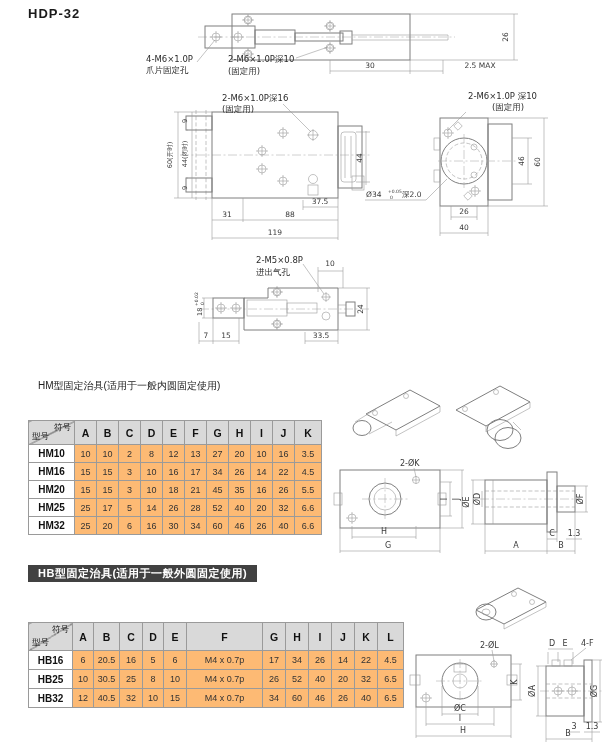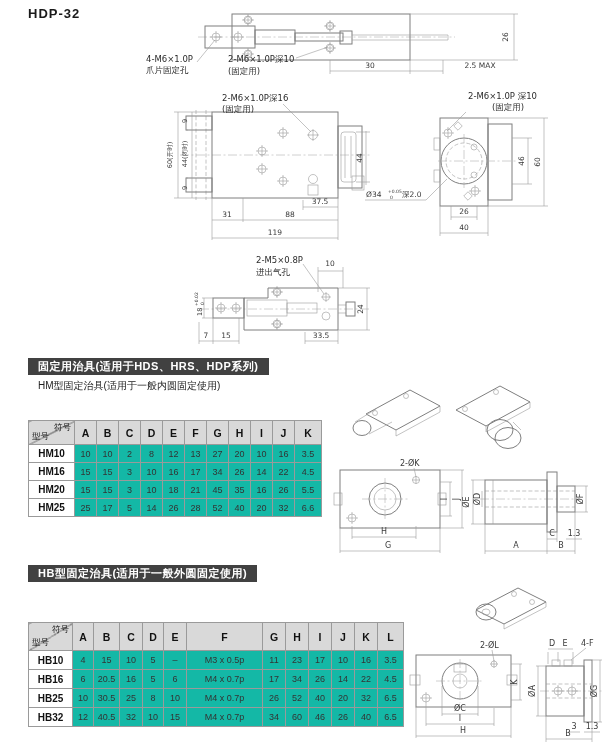--- a/index.html
+++ b/index.html
@@ -16,21 +16,21 @@
   #hm-drawing{left:330px;top:378px;}
   #hb-drawing{left:408px;top:580px;}
   .s{stroke:#7f7f7f;stroke-width:1;fill:none;}
   .t{stroke:#9b9b9b;stroke-width:.6;fill:none;}
   .cl{stroke:#ababab;stroke-width:.55;fill:none;stroke-dasharray:9 2.5 2 2.5;}
   .dash{stroke:#9b9b9b;stroke-width:.6;fill:none;stroke-dasharray:4 2.2;}
   text{fill:#3a3a3a;}
   .dt{font-size:7.5px;} .dts{font-size:6.5px;} .cn{font-size:8.5px;fill:#2b2b2b;}
   .lt{font-size:8px;} .tiny{font-size:4.5px;}
   .mid{text-anchor:middle;}
-  table{border-collapse:collapse;position:absolute;table-layout:fixed;background:#14b8a6;}
+  table{border-collapse:collapse;position:absolute;table-layout:fixed;background:#fdba74;}
   #hm-table{left:28px;top:420px;} #hb-table{left:28px;top:622px;}
   th,td{border:1px solid #9a9a9a;text-align:center;font-size:9px;color:#333;padding:0;
         overflow:hidden;white-space:nowrap;}
   thead th{background:#d9d9d9;font-weight:bold;font-size:10.5px;color:#111;}
   th.model{font-weight:bold;font-size:10px;background:#fff;color:#111;}
   #hm-table thead tr{height:24px;} #hm-table tbody tr{height:18px;}
   #hb-table thead tr{height:28px;} #hb-table tbody tr{height:19px;}
   th.corner{position:relative;background-color:#d9d9d9;
     background-image:linear-gradient(to bottom right,transparent calc(50% - .5px),
       #777 calc(50% - .5px),#777 calc(50% + .5px),transparent calc(50% + .5px));}
@@ -245,21 +245,20 @@
     <g transform="rotate(-90 199 308)">
       <text class="dts" x="191" y="311">18</text>
       <text class="tiny" x="201" y="307">+0.02</text>
       <text class="tiny" x="202" y="313">0</text>
     </g>
     <text class="dt mid" x="206" y="338">7</text>
     <text class="dt mid" x="226" y="338">15</text>
     <text class="dt mid" x="321" y="338">33.5</text>
   </svg>
 
-  <div class="bar" id="bar-hm">固定用治具(适用于HDS、HRS、HDP系列)</div>
   <div class="subtitle">HM型固定治具(适用于一般内圆固定使用)</div>
 
   <table id="hm-table">
       <colgroup>
         <col style="width: 46px;">
         <col style="width: 22px;">
         <col style="width: 22px;">
         <col style="width: 22px;">
         <col style="width: 22px;">
         <col style="width: 22px;">
@@ -337,20 +336,34 @@
           <td>25</td>
           <td>17</td>
           <td>5</td>
           <td>14</td>
           <td>26</td>
           <td>28</td>
           <td>52</td>
           <td>40</td>
           <td>20</td>
           <td>32</td>
+          <td>6.6</td>
+        </tr>
+        <tr>
+          <th class="model">HM32</th>
+          <td>25</td>
+          <td>20</td>
+          <td>6</td>
+          <td>16</td>
+          <td>30</td>
+          <td>34</td>
+          <td>60</td>
+          <td>46</td>
+          <td>26</td>
+          <td>40</td>
           <td>6.6</td>
         </tr>
       </tbody>
   </table>
 
   <svg id="hm-drawing" width="273" height="185" viewBox="0 0 273 185">
     <defs>
       <g id="xcB">
           <circle class="t" r="4"></circle>
           <line class="t" x1="-6" y1="0" x2="6" y2="0"></line>
@@ -478,35 +491,20 @@
           <th>F</th>
           <th>G</th>
           <th>H</th>
           <th>I</th>
           <th>J</th>
           <th>K</th>
           <th>L</th>
         </tr>
       </thead>
     <tbody>
-        <tr>
-          <th class="model">HB10</th>
-          <td>4</td>
-          <td>15</td>
-          <td>10</td>
-          <td>5</td>
-          <td>–</td>
-          <td>M3 x 0.5p</td>
-          <td>11</td>
-          <td>23</td>
-          <td>17</td>
-          <td>10</td>
-          <td>16</td>
-          <td>3.5</td>
-        </tr>
         <tr>
           <th class="model">HB16</th>
           <td>6</td>
           <td>20.5</td>
           <td>16</td>
           <td>5</td>
           <td>6</td>
           <td>M4 x 0.7p</td>
           <td>17</td>
           <td>34</td>

